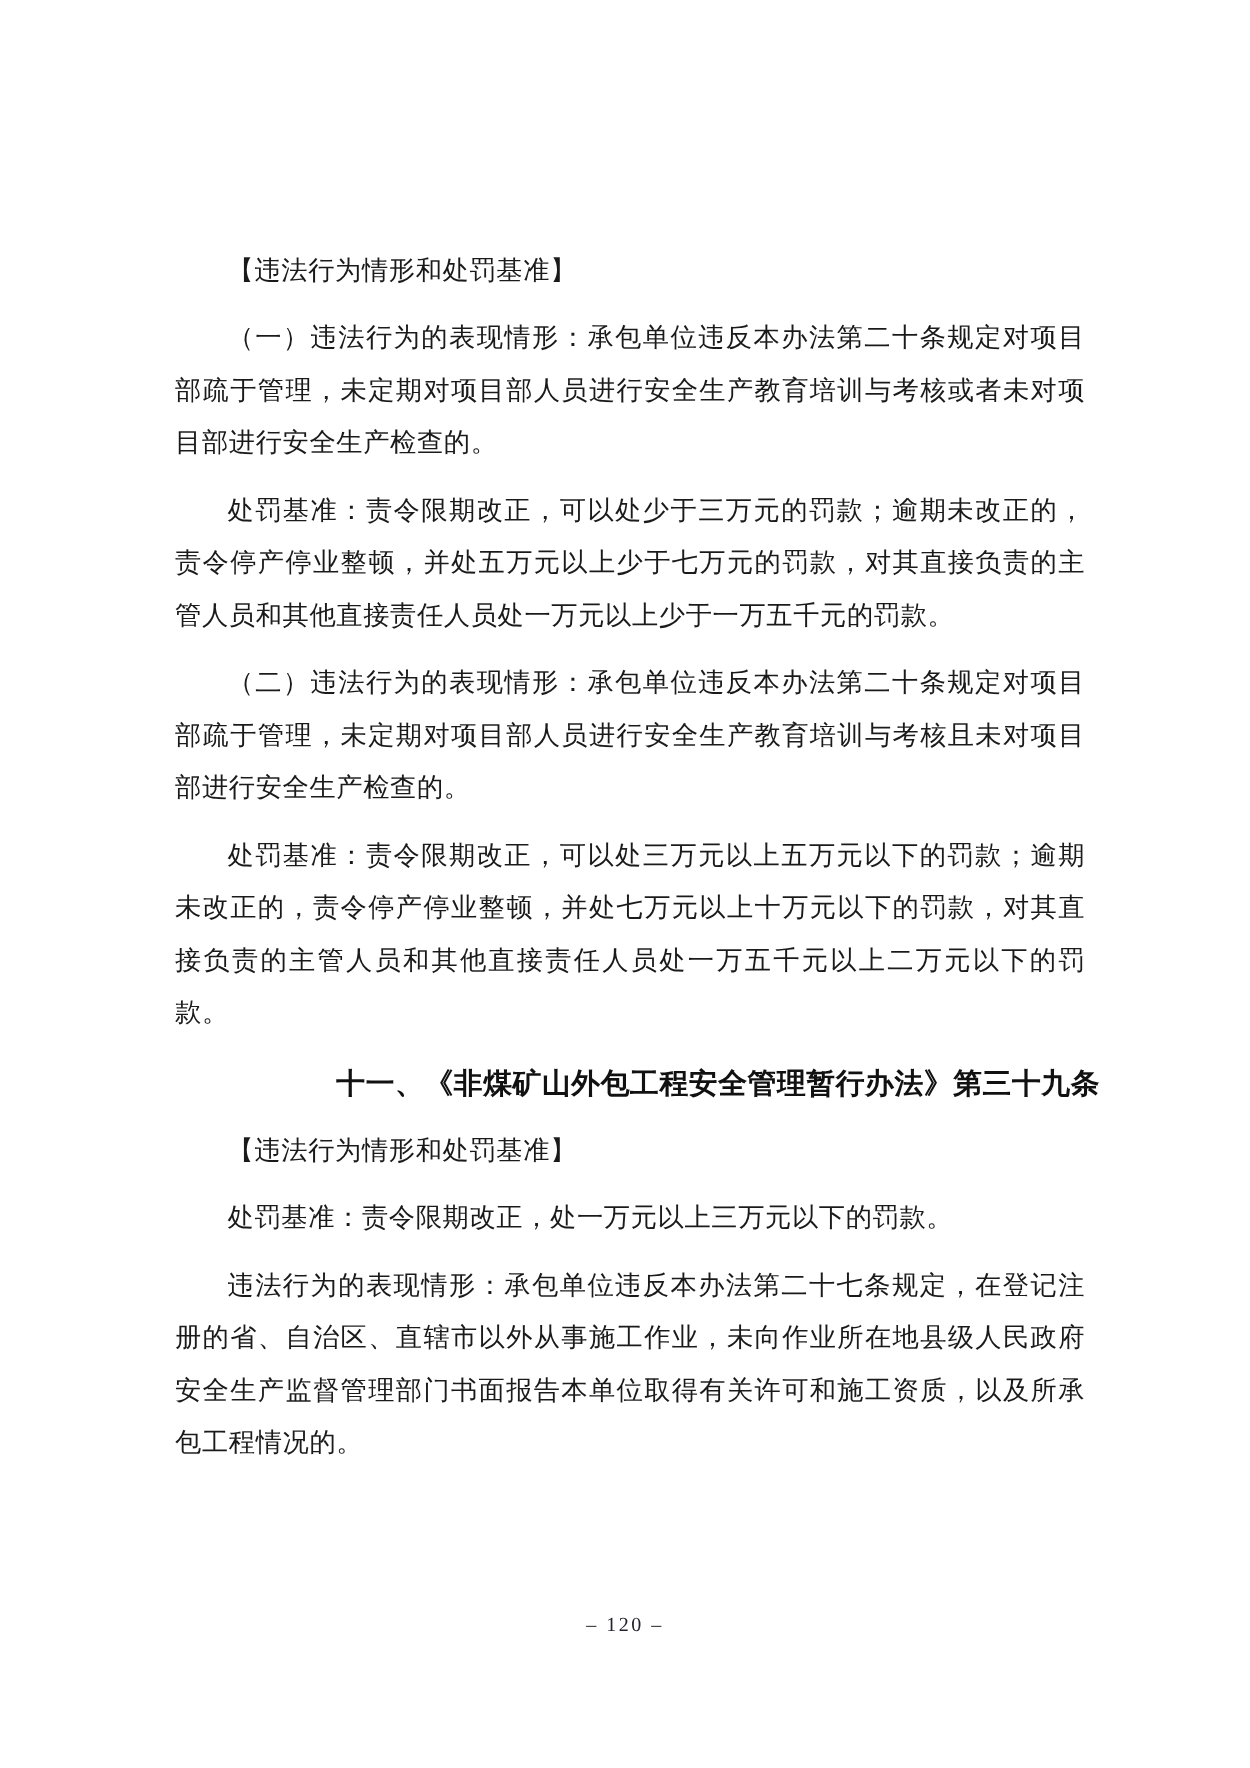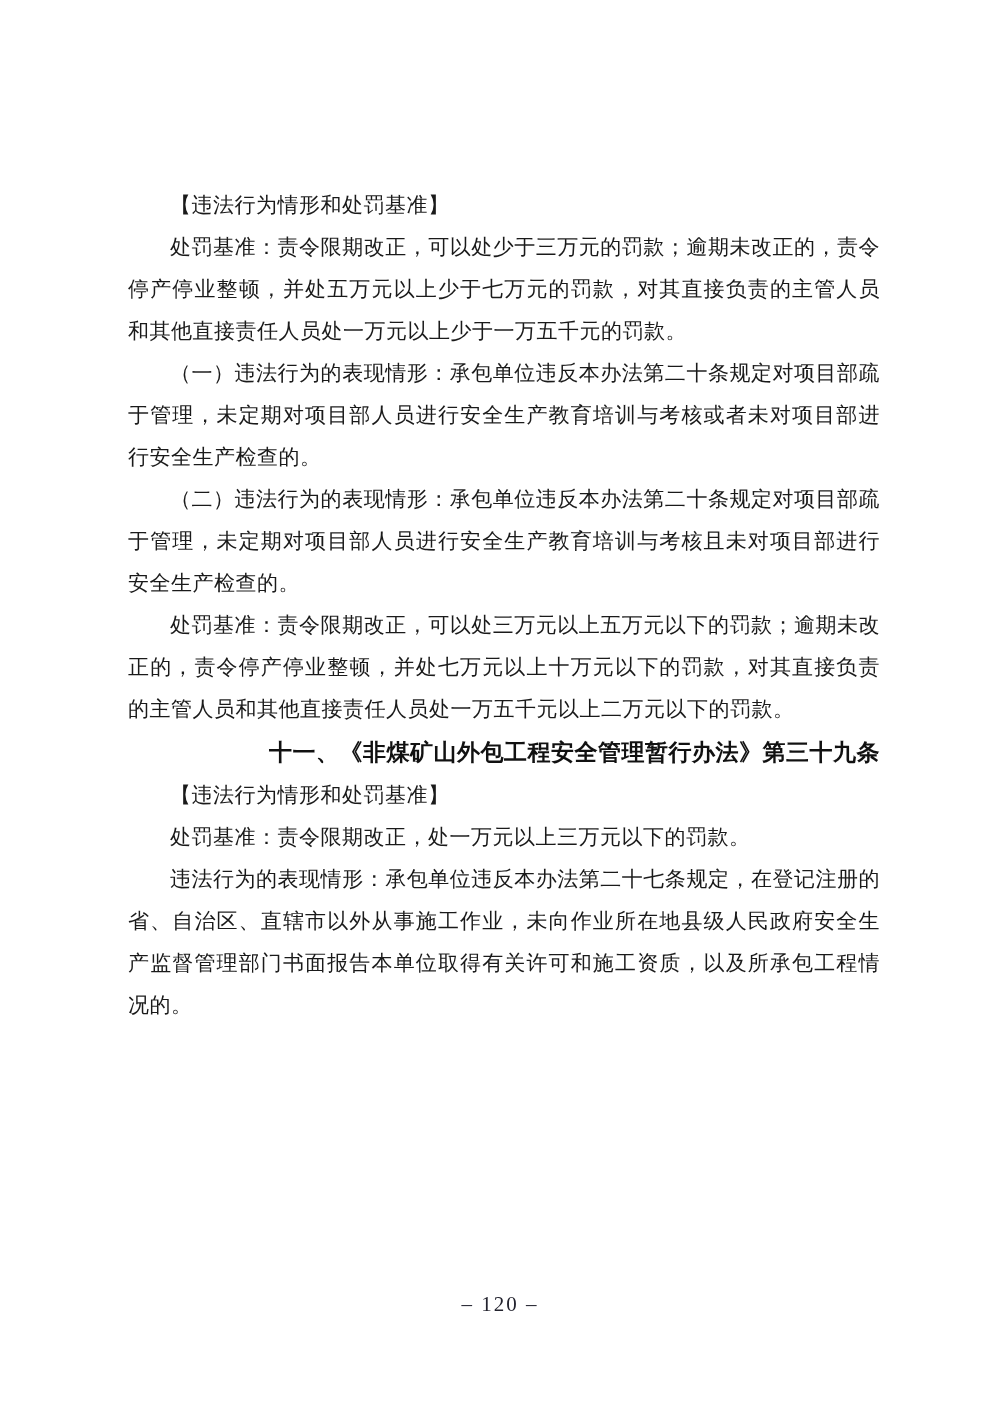--- a/index.html
+++ b/index.html
@@ -21,53 +21,53 @@
     top: 184px;
     width: 752px;
     font-size: 21px;
     line-height: 42px;
     color: #1a1a1a;
     text-align: justify;
     text-justify: inter-ideograph;
     letter-spacing: 0.5px;
   }
   .doc-body p {
-    margin: 0;
+    margin: 12px;
     text-indent: 2em;
   }
   .doc-body .section-heading {
     margin: 0;
     text-indent: 0;
     text-align: right;
     font-weight: bold;
     font-size: 23px;
     line-height: 44px;
     color: #111111;
   }
   .page-footer {
     position: absolute;
     left: 0;
     top: 1292px;
     width: 100%;
     text-align: center;
     font-family: "Liberation Serif", "DejaVu Serif", serif;
-    font-size: 21px;
+    font-size: 16px;
     color: #23232e;
     letter-spacing: 2px;
   }
 </style>
 </head>
 <body>
 
 <div class="page">
 
   <div class="doc-body">
     <p>【违法行为情形和处罚基准】</p>
+    <p>（一）违法行为的表现情形：承包单位违反本办法第二十条规定对项目部疏于管理，未定期对项目部人员进行安全生产教育培训与考核或者未对项目部进行安全生产检查的。</p>
     <p>处罚基准：责令限期改正，可以处少于三万元的罚款；逾期未改正的，责令停产停业整顿，并处五万元以上少于七万元的罚款，对其直接负责的主管人员和其他直接责任人员处一万元以上少于一万五千元的罚款。</p>
-    <p>（一）违法行为的表现情形：承包单位违反本办法第二十条规定对项目部疏于管理，未定期对项目部人员进行安全生产教育培训与考核或者未对项目部进行安全生产检查的。</p>
     <p>（二）违法行为的表现情形：承包单位违反本办法第二十条规定对项目部疏于管理，未定期对项目部人员进行安全生产教育培训与考核且未对项目部进行安全生产检查的。</p>
     <p>处罚基准：责令限期改正，可以处三万元以上五万元以下的罚款；逾期未改正的，责令停产停业整顿，并处七万元以上十万元以下的罚款，对其直接负责的主管人员和其他直接责任人员处一万五千元以上二万元以下的罚款。</p>
     <p class="section-heading">十一、《非煤矿山外包工程安全管理暂行办法》第三十九条</p>
     <p>【违法行为情形和处罚基准】</p>
     <p>处罚基准：责令限期改正，处一万元以上三万元以下的罚款。</p>
     <p>违法行为的表现情形：承包单位违反本办法第二十七条规定，在登记注册的省、自治区、直辖市以外从事施工作业，未向作业所在地县级人民政府安全生产监督管理部门书面报告本单位取得有关许可和施工资质，以及所承包工程情况的。</p>
   </div>
 
   <div class="page-footer">
     <span>– 120 –</span>

